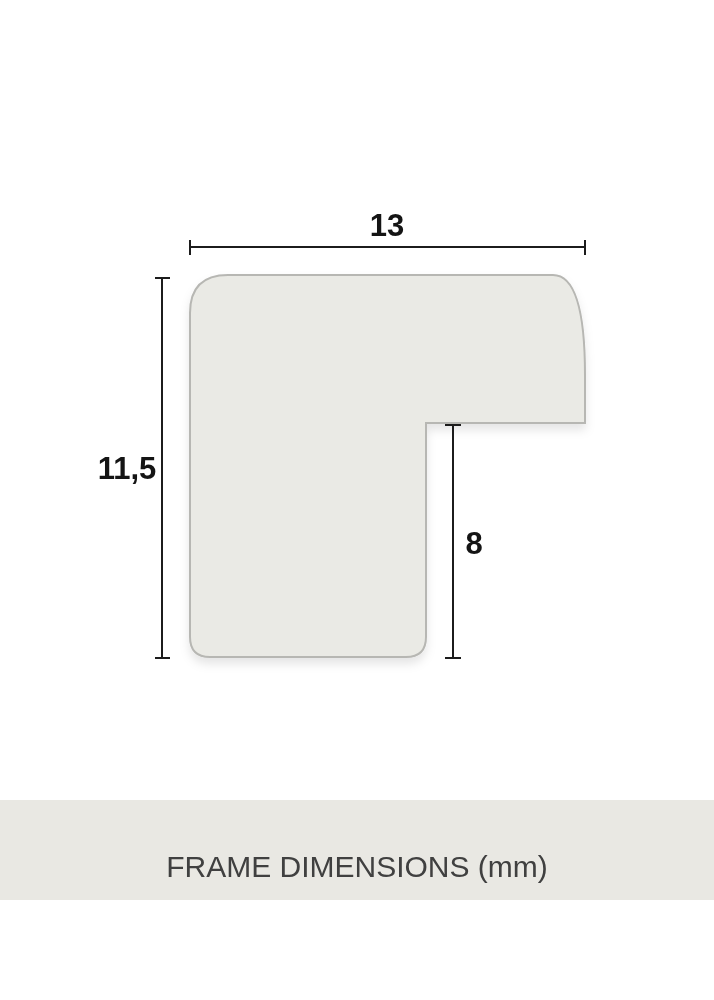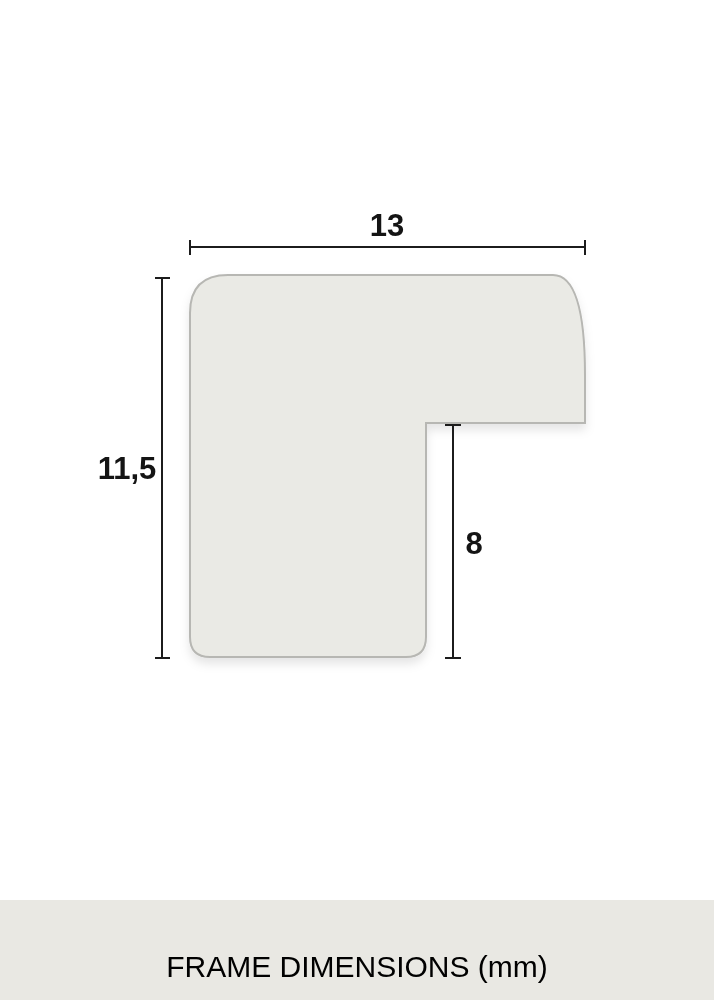--- a/index.html
+++ b/index.html
@@ -4,21 +4,21 @@
 <style>
   html, body {
     margin: 0;
     padding: 0;
     background: #ffffff;
     font-family: "Liberation Sans", sans-serif;
   }
   .stage {
     position: relative;
     width: 714px;
-    height: 1000px;
+    height: 900px;
     background: #ffffff;
     overflow: hidden;
   }
   .diagram-svg {
     position: absolute;
     top: 0;
     left: 0;
   }
   .profile-shape {
     stroke: #b7b7b3;
@@ -40,21 +40,21 @@
     left: 0;
     bottom: 0;
     width: 714px;
     height: 100px;
     background: #e9e8e3;
     display: flex;
     align-items: center;
     justify-content: center;
   }
   .footer-label {
-    color: #000000;
+    color: #404040;
     font-size: 30px;
     font-weight: 400;
     letter-spacing: 0px;
     white-space: nowrap;
     margin-top: 33px;
   }
 </style>
 </head>
 <body>
 

